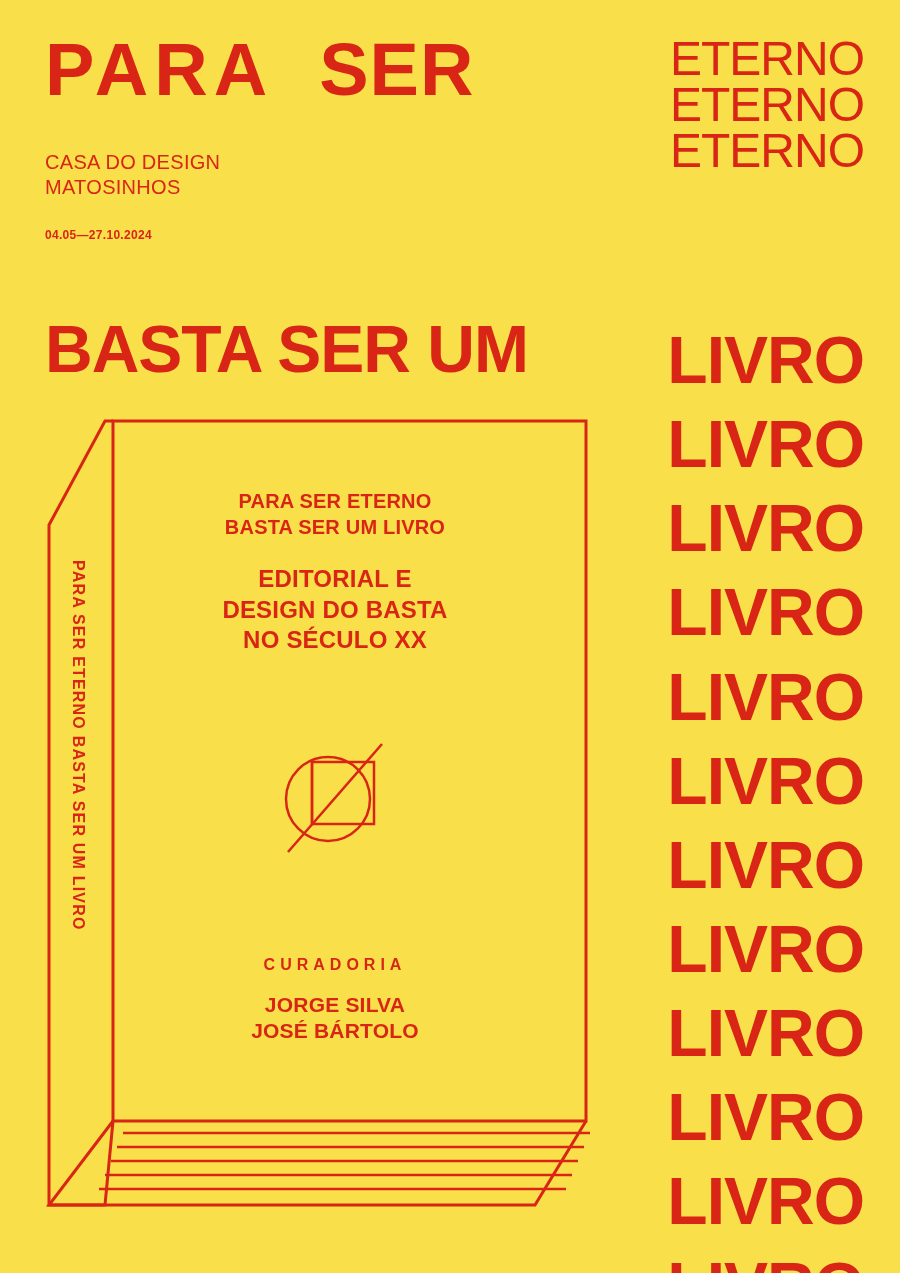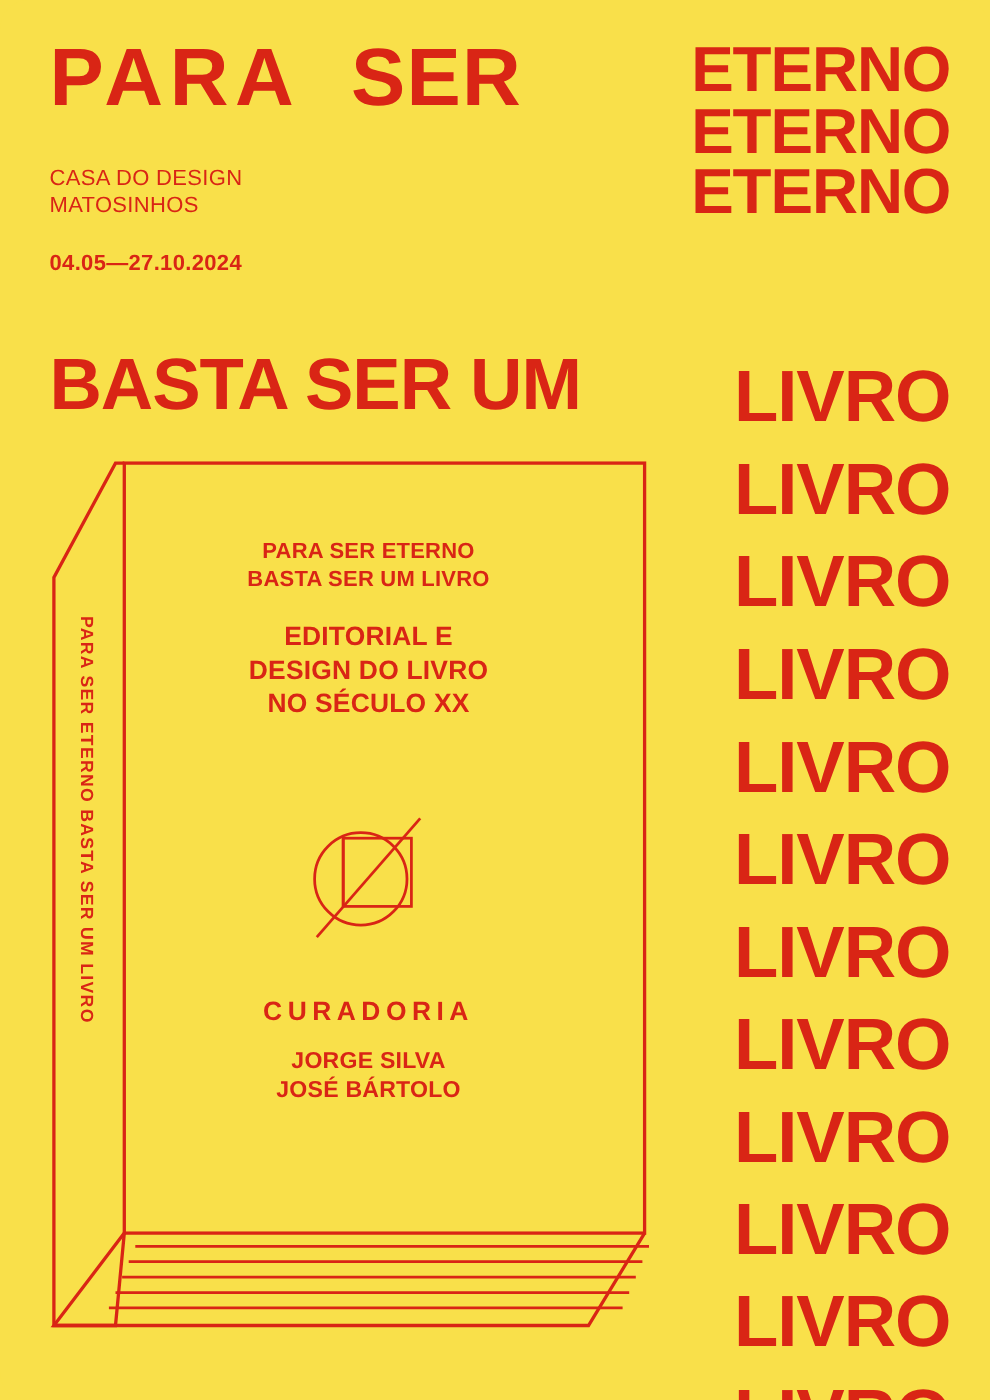--- a/index.html
+++ b/index.html
@@ -32,42 +32,42 @@
     white-space: nowrap;
   }
   .top-head .w-para { letter-spacing: 6px; }
   .top-head .w-ser  { margin-left: 46px; letter-spacing: 1px; }
 
   .eterno-stack {
     position: absolute;
     right: 36px;
     top: 36px;
     text-align: left;
-    font-size: 58px;
-    font-weight: bold;
+    font-size: 48px;
+    font-weight: normal;
     line-height: 0.96;
     letter-spacing: -1px;
   }
   .eterno-stack div { display: block; }
 
   
   .venue {
     position: absolute;
     left: 45px;
     top: 150px;
     font-size: 20px;
     font-weight: normal;
     line-height: 1.25;
     letter-spacing: 0.3px;
   }
   .dates {
     position: absolute;
     left: 45px;
     top: 228px;
-    font-size: 20px;
+    font-size: 12px;
     font-weight: bold;
     letter-spacing: 0.3px;
   }
 
   
   .second-head {
     position: absolute;
     left: 45px;
     top: 318px;
     font-size: 66px;
@@ -131,22 +131,22 @@
     font-weight: bold;
     line-height: 1.28;
     letter-spacing: 0.2px;
   }
   .mark {
     margin-top: 68px;
     display: flex;
     justify-content: center;
   }
   .curadoria-label {
-    margin-top: 42px;
-    font-size: 24px;
+    margin-top: 92px;
+    font-size: 16px;
     font-weight: bold;
     letter-spacing: 5px;
   }
   .curators {
     margin-top: 18px;
     font-size: 21px;
     font-weight: bold;
     line-height: 1.25;
     letter-spacing: 0.2px;
   }
@@ -206,21 +206,21 @@
   <div class="spine-text">PARA SER ETERNO BASTA SER UM LIVRO</div>
 
   <div class="cover-block">
     <div class="cover-title">
       <div>PARA SER ETERNO</div>
       <div>BASTA SER UM LIVRO</div>
     </div>
 
     <div class="cover-sub">
       <div>EDITORIAL E</div>
-      <div>DESIGN DO LIVRO</div>
+      <div>DESIGN DO BASTA</div>
       <div>NO SÉCULO XX</div>
     </div>
 
     <div class="mark">
       <svg width="130" height="140" viewBox="0 0 130 140" fill="none" stroke="#d92515" stroke-width="2.5">
         <circle cx="58" cy="75" r="42"></circle>
         <rect x="42" y="38" width="62" height="62"></rect>
         <path d="M42 38 L42 100"></path>
         <path d="M18 128 L112 20"></path>
       </svg>

